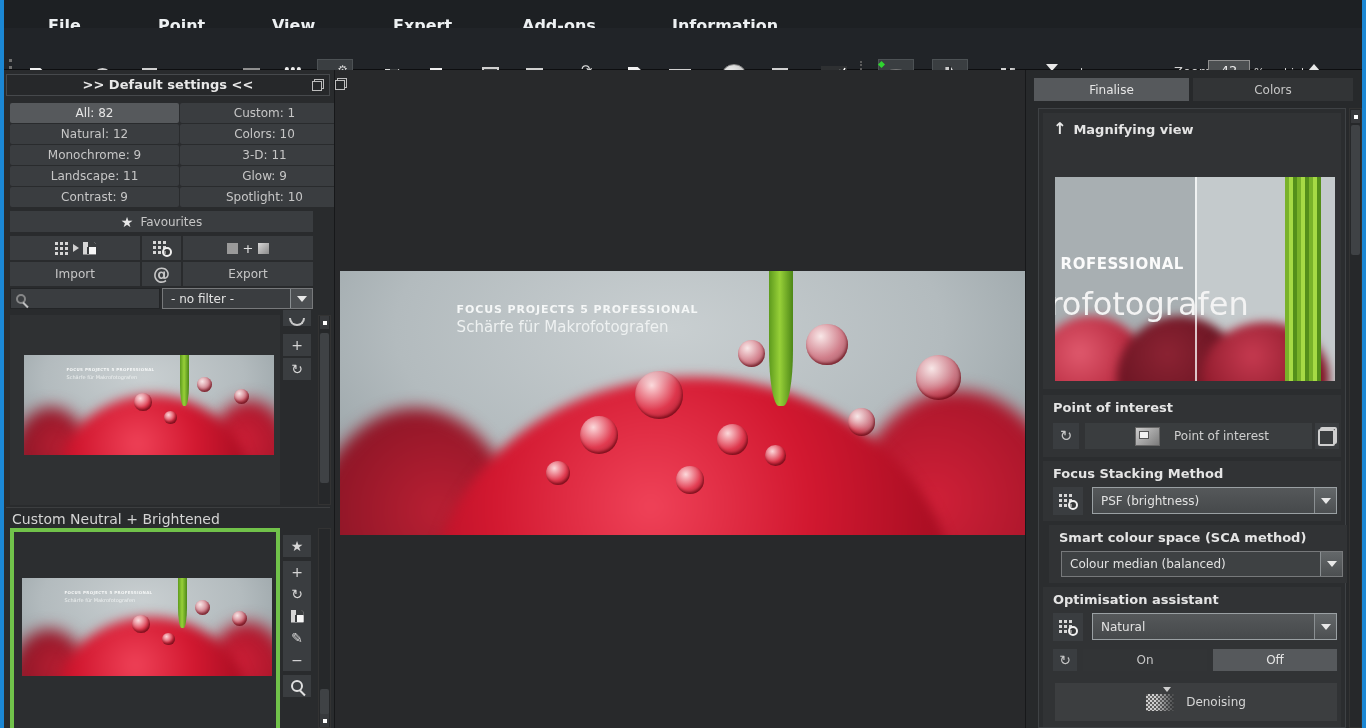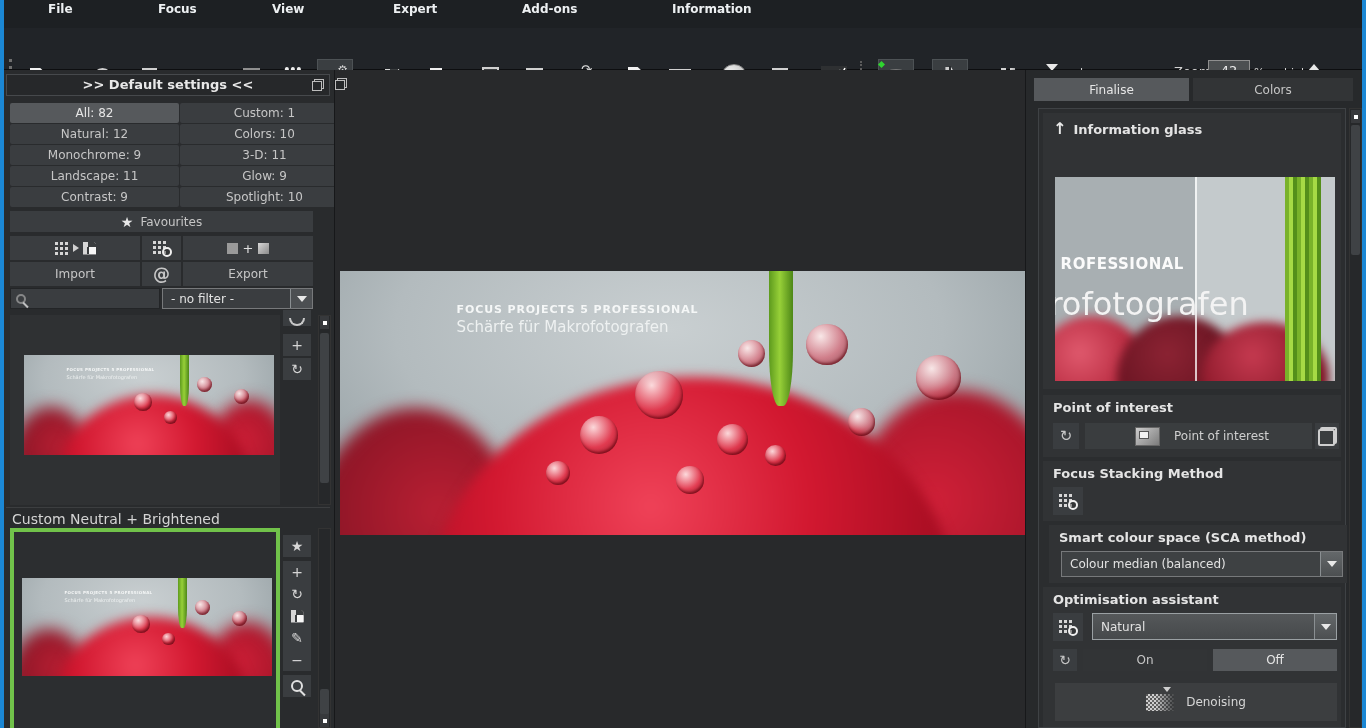--- a/index.html
+++ b/index.html
@@ -1,21 +1,21 @@
 <!DOCTYPE html>
 <html><head>
 <meta charset="utf-8">
 <style>
 *{margin:0;padding:0;box-sizing:border-box}
 html,body{width:1366px;height:728px;overflow:hidden}
 body{position:relative;background:#222528;font-family:"DejaVu Sans",sans-serif;color:#d8d8d8}
 
 .edge{position:absolute;top:0;bottom:0;width:4px;background:#1b87d4;z-index:60}
 #menubar{position:absolute;left:4px;right:4px;top:0;height:28px;background:#1d2023}
-#menubar span{position:absolute;top:2px;font-size:12px;font-weight:600;color:#edf0f2;cursor:default}
+#menubar span{position:absolute;top:16px;font-size:16px;font-weight:600;color:#edf0f2;cursor:default}
 #toolbar{position:absolute;left:4px;right:4px;top:28px;height:42px;background:#212428;border-bottom:1px solid #0d0e10}
 .dots{position:absolute;left:5px;top:31px;height:34px;border-left:3px dotted #6f6f6f}
 .tb{position:absolute;top:31px;width:36px;height:36px;display:flex;align-items:center;justify-content:center}
 .tb.sel{background:#3a3e41;box-shadow:inset 0 0 0 1px #4d5255}
 .tsep{position:absolute;top:33px;height:32px;border-left:2px dotted #5c5c5c}
 .tlabel{position:absolute;font-size:11px;color:#d2d2d2}
 
 .pbtn{background:#3a3d40;display:flex;align-items:center;justify-content:center;font-size:12px;color:#c6c6c6}
 .pbtn.sel{background:#56595c;color:#e6e6e6}
 .hdr{font-size:13px;font-weight:bold;color:#e4e4e4}
@@ -139,21 +139,21 @@
 .ph-t2{color:#eef1f1;margin-top:2px}
 </style>
 </head>
 <body>
 
 <div class="edge" style="left:0"></div>
 <div class="edge" style="right:0"></div>
 
 <div id="menubar">
   <span style="left:44px">File</span>
-  <span style="left:154px">Focus</span>
+  <span style="left:154px">Point</span>
   <span style="left:268px">View</span>
   <span style="left:389px">Expert</span>
   <span style="left:518px">Add-ons</span>
   <span style="left:668px">Information</span>
 </div>
 
 <div id="toolbar">
   <div class="dots"></div>
   <div class="tb" style="left:15px">
       <span class="ic-page"></span>
@@ -432,21 +432,21 @@
 
 <div id="rightpanel">
   <div class="pbtn sel" style="position:absolute;left:8px;top:8px;width:155px;height:23px">Finalise</div>
   <div class="pbtn" style="position:absolute;left:167px;top:8px;width:160px;height:23px;background:#323436">Colors</div>
 
   <div style="position:absolute;left:12px;top:38px;width:308px;height:620px;background:#2b2d2f;border:1px solid #3f4245">
 
     <div class="section" style="left:4px;top:4px;width:298px;height:276px">
       <div style="position:absolute;left:10px;top:8px;display:flex;gap:7px;align-items:center">
         <span class="g" style="font-weight:bold;color:#e8e8e8">↑</span>
-        <span class="hdr">Information glass</span>
+        <span class="hdr">Magnifying view</span>
       </div>
       <div class="crop" style="position:absolute;left:12px;top:64px;width:280px;height:204px">
         <div class="blob" style="left:-8%;bottom:-28%;width:42%;height:60%;background:radial-gradient(circle at 40% 30%,#e05a6e,#a31228 70%)"></div>
         <div class="blob" style="left:22%;bottom:-30%;width:45%;height:62%;background:radial-gradient(circle at 40% 30%,#8c2333,#5c0f1c 70%)"></div>
         <div class="blob" style="left:52%;bottom:-26%;width:46%;height:55%;background:radial-gradient(circle at 40% 30%,#c63a50,#7c1020 70%)"></div>
         <div class="stem2"></div>
         <div class="split"></div>
         <div class="t1">ROFESSIONAL</div>
         <div class="t2">rofotografen</div>
       </div>
@@ -467,20 +467,26 @@
     </div>
 
     <div class="section" style="left:4px;top:352px;width:298px;height:60px">
       <div class="hdr" style="position:absolute;left:10px;top:5px">Focus Stacking Method</div>
       <div class="pbtn" style="position:absolute;left:10px;top:26px;width:30px;height:28px">
           <span class="ic-gridsearch">
             <b></b>
             <u></u>
           </span>
         </div>
+      <div class="dd" style="position:absolute;left:49px;top:26px;width:245px;height:27px">
+        <span>PSF (brightness)</span>
+        <span class="arr">
+            <i class="tri"></i>
+          </span>
+      </div>
     </div>
 
     <div class="section" style="left:10px;top:416px;width:298px;height:58px">
       <div class="hdr" style="position:absolute;left:10px;top:5px">Smart colour space (SCA method)</div>
       <div class="dd dark" style="position:absolute;left:12px;top:26px;width:282px;height:26px">
         <span>Colour median (balanced)</span>
         <span class="arr">
             <i class="tri"></i>
           </span>
       </div>

